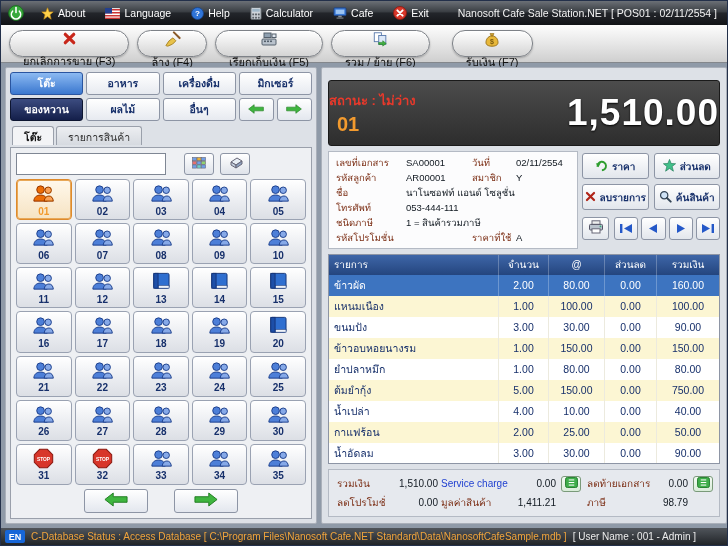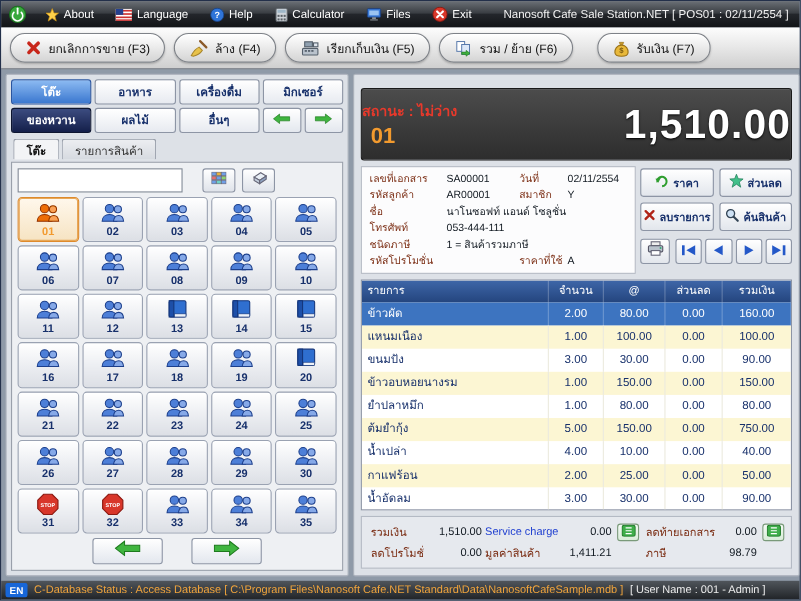--- a/index.html
+++ b/index.html
@@ -26,21 +26,21 @@
     height: 38px; flex: 0 0 38px;
     background: linear-gradient(#fdfdfd, #e9e9e9 45%, #cfcfcf);
     border-bottom: 1px solid #83878c;
     display: flex; align-items: center; padding: 0 8px; gap: 8px;
   }
   .tbtn {
     height: 27px; border-radius: 14px; border: 1px solid #7e8288;
     background: linear-gradient(#ffffff, #ececec 45%, #d4d4d4);
     box-shadow: inset 0 1px 0 rgba(255,255,255,.9), 0 1px 2px rgba(0,0,0,.25);
     display: flex; align-items: center; gap: 6px; padding: 0 13px;
-    font-size: 11px; color: #111; cursor: pointer; white-space: nowrap;
+    font-size: 11px; color: #111; cursor: pointer; white-space: nowrap; flex-direction: column;
   }
   .tbtn.gap { margin-left: 14px; border-radius: 13px; }
   .t-ico { display: flex; align-items: center; }
   
   .main { flex: 1; display: flex; gap: 4px; padding: 4px; min-height: 0; }
   .left-panel {
     width: 312px; flex: 0 0 312px;
     background: #dde1e7; border: 1px solid #aab0ba; border-radius: 2px;
     padding: 4px; display: flex; flex-direction: column; gap: 3px; min-height: 0;
   }
@@ -237,21 +237,21 @@
     </div>
     <div class="menu-item">
       <span class="mi-ico">
           <svg width="14" height="13" viewBox="0 0 16 15">
             <rect x="1" y="1" width="14" height="9" rx="1" fill="#3a7ad8" stroke="#1d3f7a"></rect>
             <rect x="3" y="3" width="10" height="5" fill="#9cc4f2"></rect>
             <rect x="6" y="10" width="4" height="2" fill="#8a8f95"></rect>
             <rect x="4" y="12" width="8" height="1.6" fill="#6a6f75"></rect>
           </svg>
         </span>
-      <span class="mi-label">Files</span>
+      <span class="mi-label">Cafe</span>
     </div>
     <div class="menu-item">
       <span class="mi-ico">
           <svg width="14" height="14" viewBox="0 0 16 16">
             <circle cx="8" cy="8" r="7.4" fill="#d8372a" stroke="#8c1a12"></circle>
             <path d="M5 5 L11 11 M11 5 L5 11" stroke="#fff" stroke-width="2.2" stroke-linecap="round"></path>
           </svg>
         </span>
       <span class="mi-label">Exit</span>
     </div>

